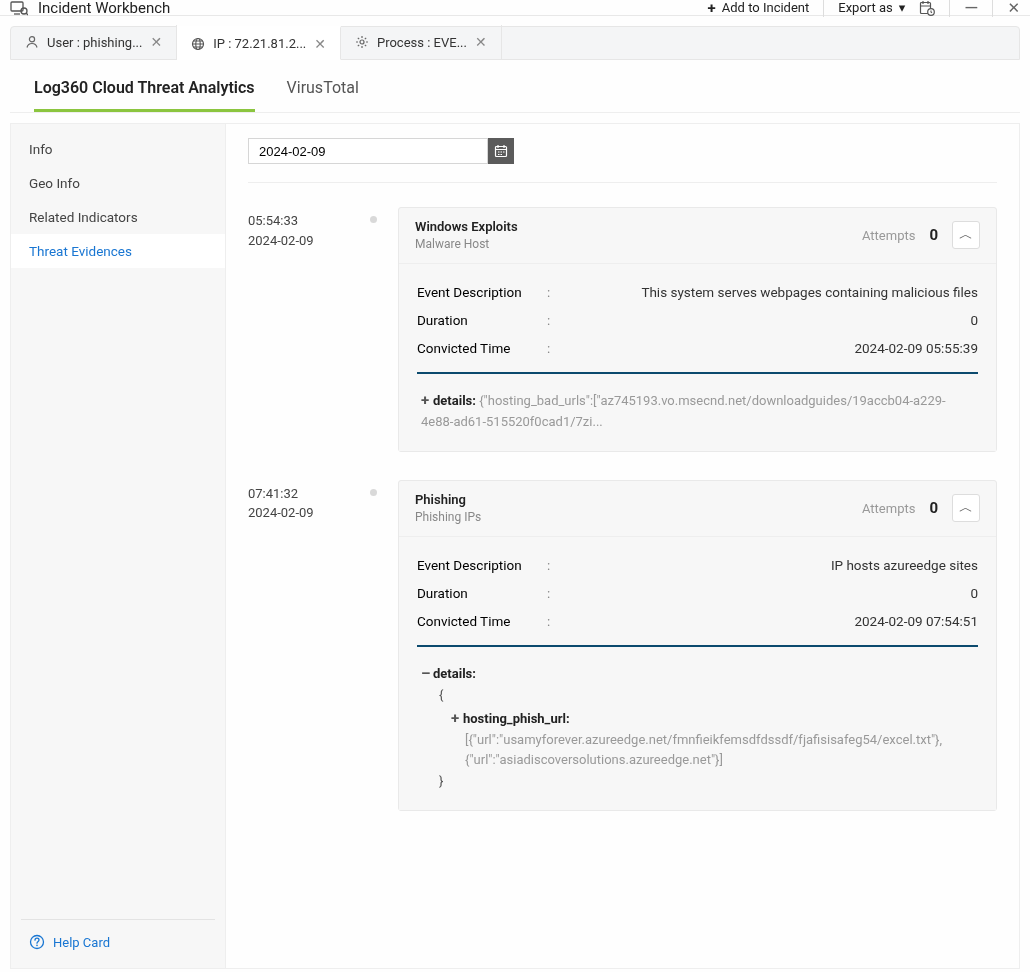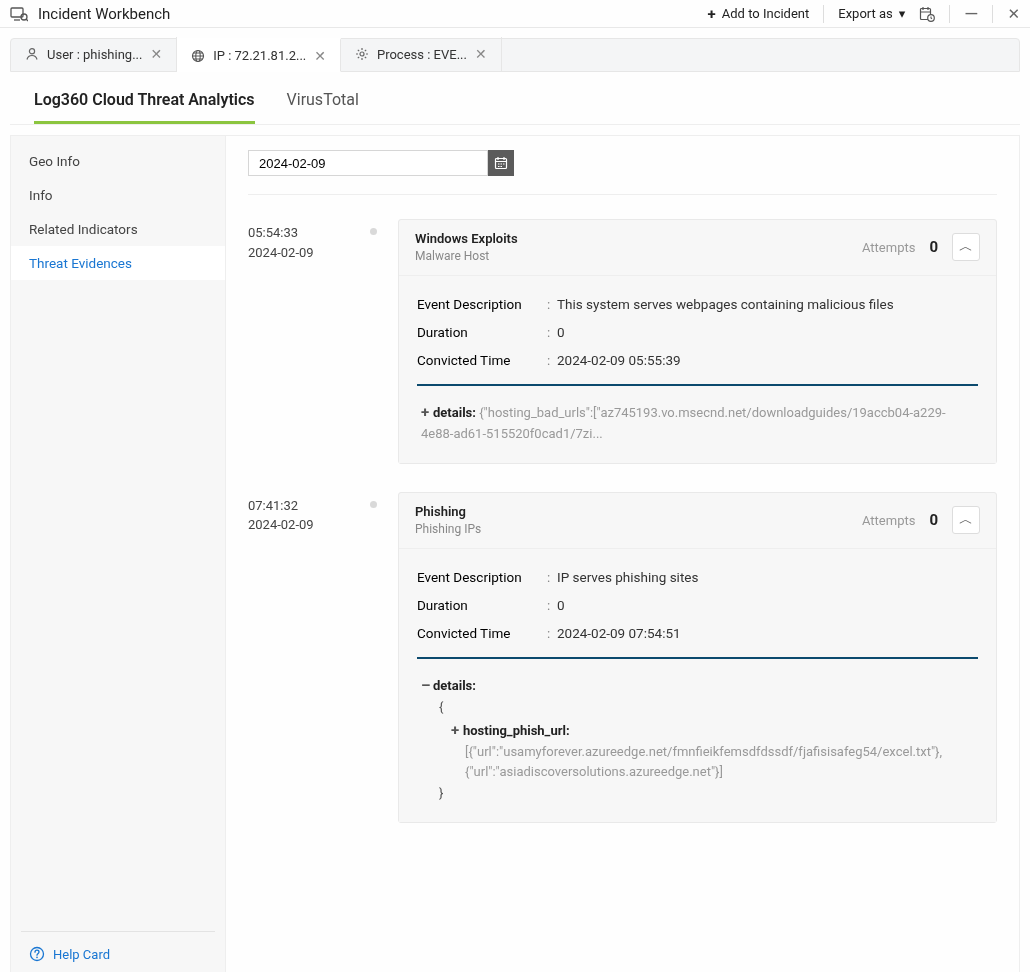--- a/index.html
+++ b/index.html
@@ -1,19 +1,19 @@
 <!DOCTYPE html>
 <html><head>
 <meta charset="utf-8">
 <style>
   * { box-sizing: border-box; }
   html,body { margin:0; padding:0; font-family: -apple-system, "Segoe UI", Roboto, Arial, sans-serif; font-size:13px; color:#333; background:#fefefe; }
   .win { width:1030px; height:972px; margin:0; position:relative; }
   
-  .topbar { height:28px; display:flex; align-items:center; padding:0 10px; border-bottom:1px solid #e8e8e8; }
+  .topbar { height:16px; display:flex; align-items:center; padding:0 10px; border-bottom:1px solid #e8e8e8; }
   .topbar-left { display:flex; align-items:center; gap:10px; }
   .topbar-title { font-size:15px; color:#222; }
   .topbar-right { margin-left:auto; display:flex; align-items:center; gap:14px; }
   .tb-link { color:#222; font-size:13px; display:flex; align-items:center; gap:6px; cursor:pointer; }
   .tb-sep { width:1px; height:18px; background:#ddd; }
   .icon-svg { display:inline-flex; }
   
   .tabshell { padding:10px 10px 0 10px; }
   .tabs { display:flex; align-items:flex-end; border:1px solid #e6e6e6; background:#f4f5f6; border-radius:4px 4px 0 0; height:34px; }
   .tab { display:flex; align-items:center; gap:8px; padding:0 14px; height:34px; border-right:1px solid #e6e6e6; color:#666; cursor:pointer; font-size:13px; max-width:200px; }
@@ -47,21 +47,21 @@
   .card-head .ht { line-height:1.4; }
   .card-head .ht .t1 { font-weight:600; color:#222; font-size:13px; }
   .card-head .ht .t2 { color:#888; font-size:12px; }
   .card-head .right { margin-left:auto; display:flex; align-items:center; gap:14px; color:#999; }
   .card-head .right .att-v { font-weight:700; color:#222; font-size:15px; }
   .chev { width:28px; height:28px; border:1px solid #ddd; background:#fff; border-radius:3px; display:flex; align-items:center; justify-content:center; cursor:pointer; color:#666; font-size:14px; }
   .card-body { padding:14px 18px 16px 18px; background:#f7f7f7; border-top:1px solid #eee; }
   .kv-row { display:flex; padding:6px 0; font-size:13.5px; }
   .kv-row .k { width:130px; color:#000000; }
   .kv-row .c { width:10px; color:#888; }
-  .kv-row .v { color:#333; flex:1; }
+  .kv-row .v { color:#333; flex:1;text-align:right; }
   .details { border-top:2px solid #0c4a6e; margin-top:10px; padding:14px 4px 2px 4px; color:#555; font-size:13px; line-height:1.6; }
   .details .dlabel { font-weight:700; color:#222; }
   .json-gray { color:#999; }
   .plus { font-weight:700; font-size:15px; display:inline-block; width:12px; }
   .minus { font-weight:700; font-size:15px; display:inline-block; width:12px; }
   .nested { padding-left:18px; }
   .nested2 { padding-left:30px; }
 </style>
 </head>
 <body>
@@ -141,22 +141,22 @@
 </div>
 
 <div class="subtabs">
   <div class="subtab active">Log360 Cloud Threat Analytics</div>
   <div class="subtab">VirusTotal</div>
 </div>
 
 <div class="body">
   <div class="sidebar">
     <ul>
+      <li>Info</li>
       <li>Geo Info</li>
-      <li>Info</li>
       <li>Related Indicators</li>
       <li class="active">Threat Evidences</li>
     </ul>
     <div class="helpcard">
       <span class="icon-svg">
             <svg width="16" height="16" viewBox="0 0 16 16">
               <circle cx="8" cy="8" r="6.5" fill="none" stroke="#1976d2" stroke-width="1.3"></circle>
               <path d="M6 6.2c0-1.1.9-2 2-2s2 .8 2 1.8c0 .9-.6 1.3-1.2 1.8-.5.4-.8.7-.8 1.4" fill="none" stroke="#1976d2" stroke-width="1.3" stroke-linecap="round"></path>
               <circle cx="8" cy="11.4" r=".8" fill="#1976d2"></circle>
             </svg>
@@ -244,21 +244,21 @@
               <span class="att-v">0</span>
               <span class="chev">
                     <span>︿</span>
                   </span>
             </div>
           </div>
           <div class="card-body">
             <div class="kv-row">
                   <span class="k">Event Description</span>
                   <span class="c">:</span>
-                  <span class="v">IP serves phishing sites</span>
+                  <span class="v">IP hosts azureedge sites</span>
                 </div>
             <div class="kv-row">
                   <span class="k">Duration</span>
                   <span class="c">:</span>
                   <span class="v">0</span>
                 </div>
             <div class="kv-row">
                   <span class="k">Convicted Time</span>
                   <span class="c">:</span>
                   <span class="v">2024-02-09 07:54:51</span>

